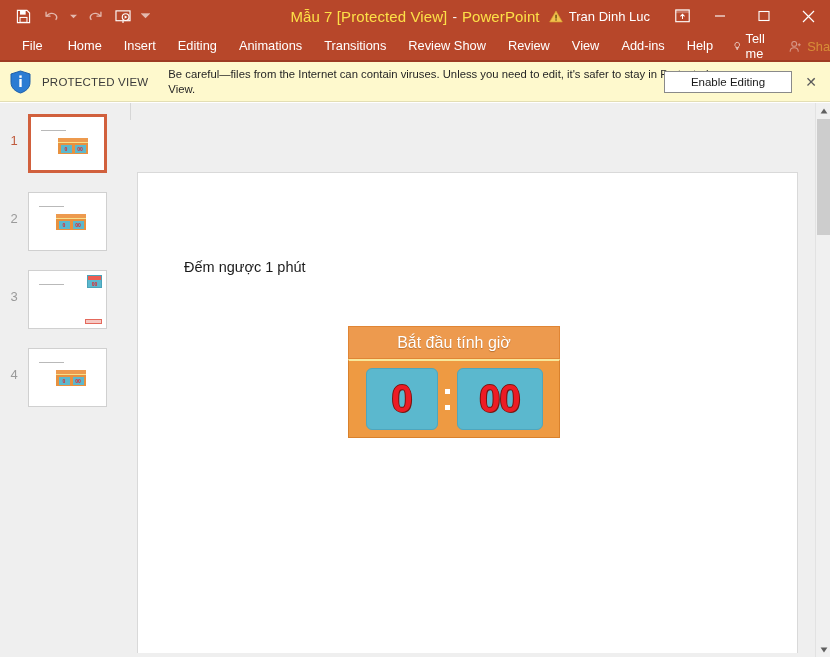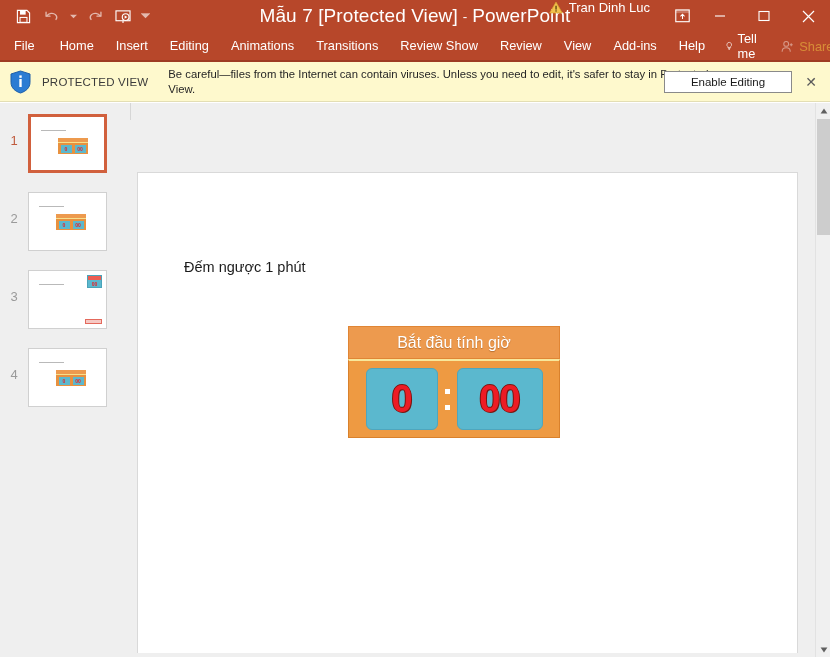--- a/index.html
+++ b/index.html
@@ -32,28 +32,28 @@
     display: flex; align-items: center; justify-content: center;
     opacity: 0.62;
   }
 
   .title-center {
     position: absolute; left: 0; right: 0; top: 0; height: 32px;
     display: flex; align-items: center; justify-content: center;
     pointer-events: none;
   }
   .title-text {
-    color: #ffffff; font-size: 19px; letter-spacing: 0.1px;
+    color: #fde047; font-size: 15px; letter-spacing: 0.1px;
     white-space: nowrap;
   }
   .title-sep { color: #ffffff; font-size: 13.5px; padding: 0 5px; }
 
   .title-right {
     position: absolute; right: 0; top: 0; height: 32px;
-    display: flex; align-items: flex-start;
+    display: flex; align-items: center;
   }
   .account {
     display: flex; align-items: center; gap: 6px;
     color: #ffffff; font-size: 13px; margin-right: 16px;
   }
   .warn-tri { width: 14px; height: 13px; display: block; }
   .ribbon-opts {
     width: 32px; height: 32px;
     display: flex; align-items: center; justify-content: center;
     color: #ffffff;
@@ -69,21 +69,21 @@
     position: absolute; top: 32px; left: 0;
     width: 830px; height: 30px;
     background: #B7472A;
     display: flex; align-items: center;
     border-bottom: 2px solid #9E3C22;
   }
   .tab {
     color: #ffffff; font-size: 12.8px;
     padding: 0 11px; line-height: 28px; white-space: nowrap;
   }
-  .tab-file { padding-left: 14px; padding-right: 14px; }
+  .tab-file { padding-left: 14px; padding-right: 14px; margin-left: 8px; }
   .tellme {
     display: flex; align-items: center; gap: 5px;
     color: #ffffff; font-size: 12.8px; padding: 0 10px;
   }
   .share {
     display: flex; align-items: center; gap: 5px;
     color: #fde047; font-size: 12.8px; padding: 0 10px;
     opacity: 0.45;
   }
 

